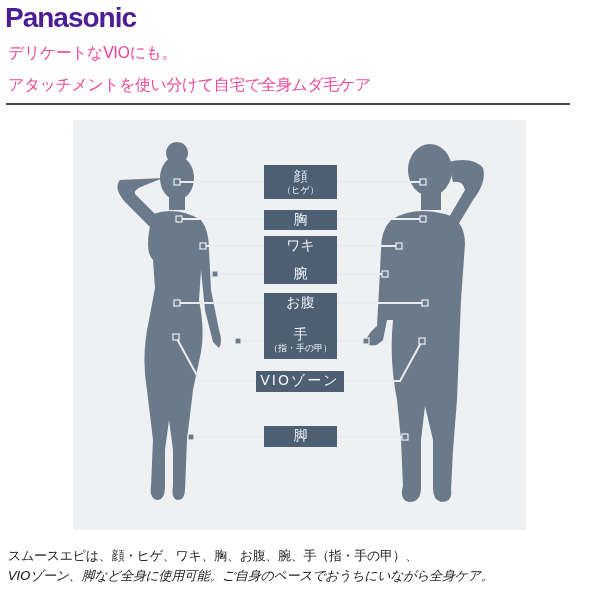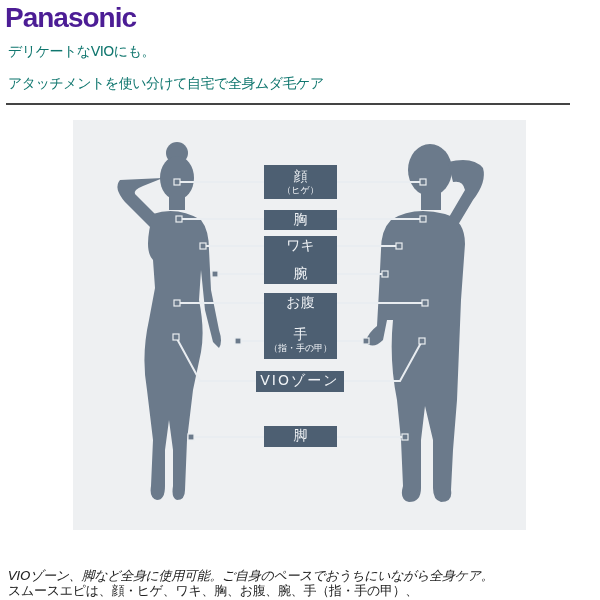--- a/index.html
+++ b/index.html
@@ -1,27 +1,27 @@
 <!DOCTYPE html>
 <html><head>
 <meta charset="utf-8">
 <style>
   html,body{margin:0;padding:0;background:#ffffff;}
   body{width:600px;height:600px;position:relative;overflow:hidden;font-family:"DejaVu Sans",sans-serif;color:#222;}
   .logo{position:absolute;left:5px;top:2px;font-family:"Liberation Sans",sans-serif;font-weight:bold;font-size:28px;letter-spacing:-1px;color:#4c1d95;}
-  .headline{position:absolute;left:8px;font-size:14px;color:#0f766e;white-space:nowrap;font-family:"DejaVu Sans",sans-serif;letter-spacing:-0.5px;}
+  .headline{position:absolute;left:8px;font-size:16px;color:#ec4899;white-space:nowrap;font-family:"DejaVu Sans",sans-serif;letter-spacing:-0.5px;}
   .h1{top:43px;}
   .h2{top:75px;text-align:right;}
   .rule{position:absolute;left:6px;top:103px;width:564px;height:2px;background:#444;}
   .panel{position:absolute;left:73px;top:120px;width:453px;height:410px;background:#eef0f2;}
   .panel svg{position:absolute;left:0;top:0;}
   .label{position:absolute;background:#4d5f72;color:#f0f3f6;text-align:center;font-size:14px;line-height:18px;box-sizing:border-box;}
   .label .sub{display:block;font-size:9px;line-height:11px;}
   .desc{position:absolute;left:8px;font-size:13px;color:#222;white-space:nowrap;letter-spacing:-0.3px;}
-  .d1{top:547px;margin-top:35px;}
+  .d1{top:547px;}
   .d2{top:567px;font-style:italic;}
 </style>
 </head>
 <body>
 
 <div class="logo">Panasonic</div>
 <div class="headline h1">デリケートなVIOにも。</div>
 <div class="headline h2">アタッチメントを使い分けて自宅で全身ムダ毛ケア</div>
 <div class="rule"></div>
 

